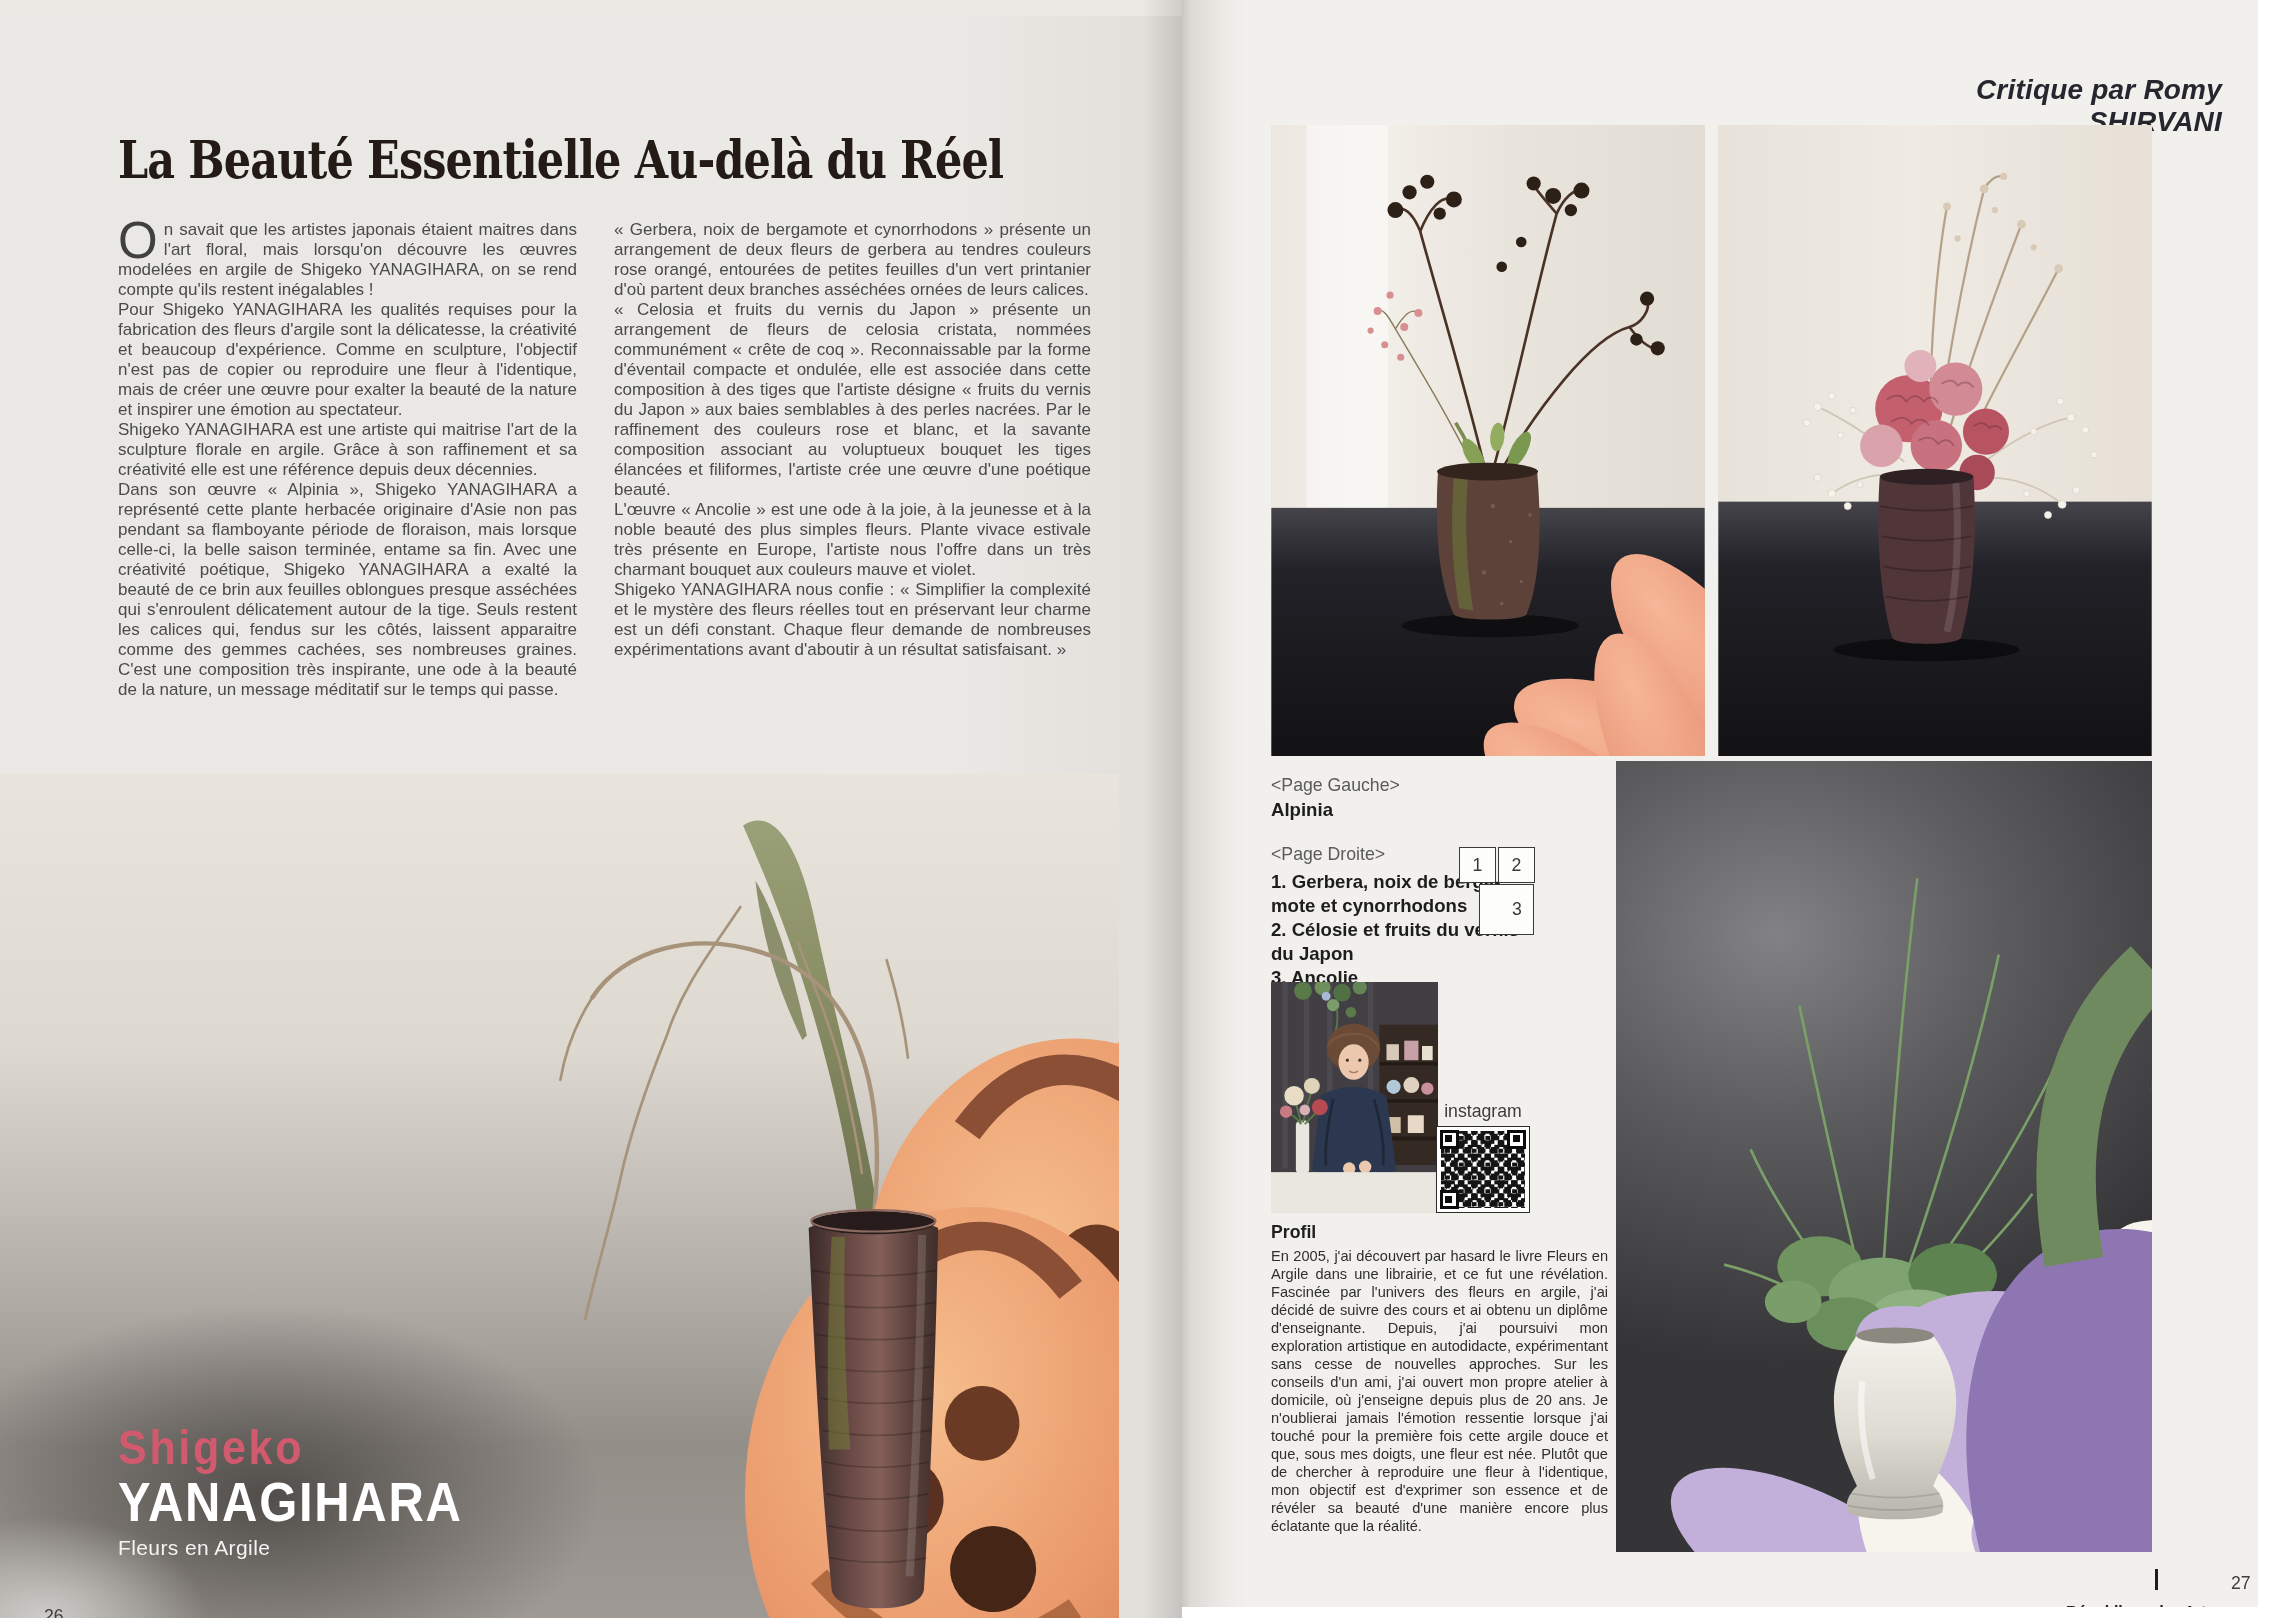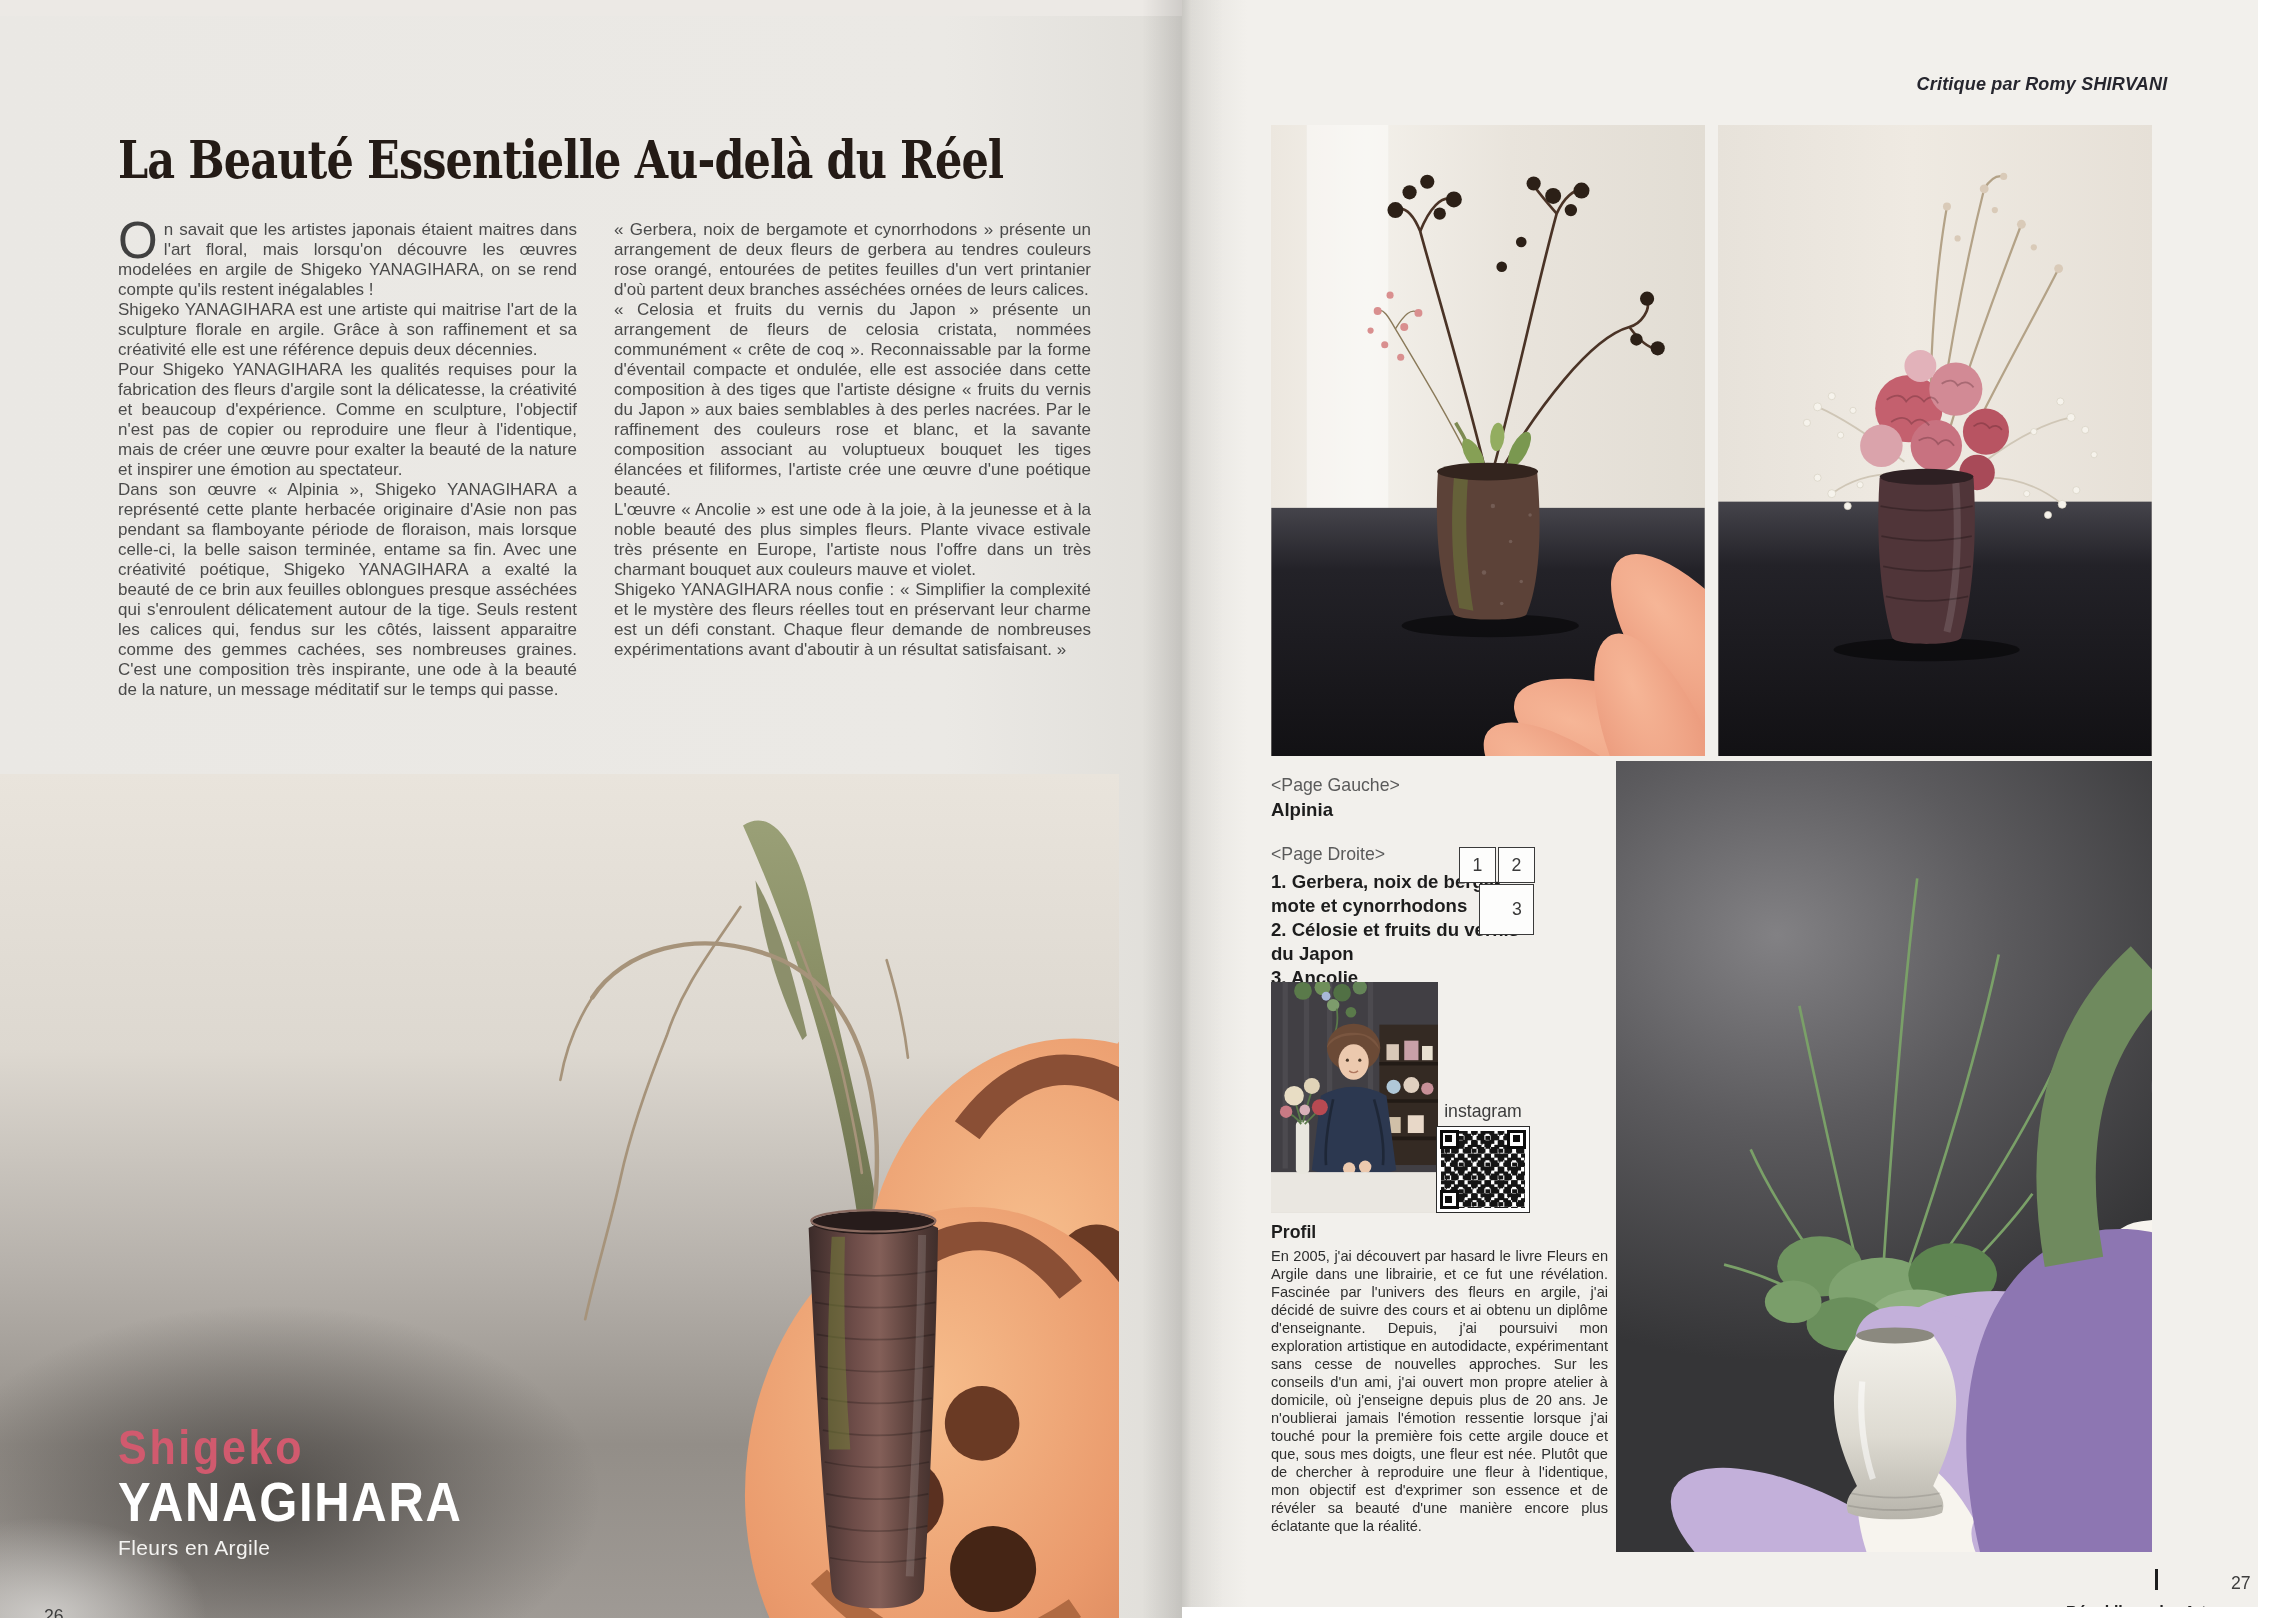--- a/index.html
+++ b/index.html
@@ -36,22 +36,22 @@
   .artist-block{position:absolute;left:118px;top:1408px;line-height:1;}
   .artist-first{font-size:43px;font-weight:700;letter-spacing:2.7px;color:#d15a6e;
                 transform:scale(1.0,1.12);transform-origin:left top;}
   .artist-last{font-size:51px;font-weight:700;letter-spacing:1.8px;color:#ffffff;margin-top:7px;
                transform:scale(0.96,1.1);transform-origin:left top;}
   .artist-sub{font-size:21px;font-weight:400;color:#f4f3f1;margin-top:12.4px;letter-spacing:0.4px;}
   .pagenum{position:absolute;font-size:17.7px;color:#3e3e3e;}
   .pagenum-left{left:44px;top:1590px;}
 
   
-  .credit{position:absolute;left:1862px;top:74px;width:360px;text-align:center;
-          font-size:18px;font-weight:700;font-style:italic;color:#26262e;letter-spacing:0.2px;}
+  .credit{position:absolute;left:1862px;top:74px;width:360px;text-align:right;
+          font-size:28px;font-weight:700;font-style:italic;color:#26262e;letter-spacing:0.2px;}
   .photo{position:absolute;margin:0;overflow:hidden;}
   .photo-gerbera{left:1271px;top:125px;width:434px;height:631px;
     background:linear-gradient(90deg,#ece7df 0%,#f3f0ea 22%,#e9e4dc 55%,#e2ddd4 100%);}
   .photo-celosia{left:1718px;top:125px;width:434px;height:631px;
     background:linear-gradient(90deg,#e7e2da 0%,#efeae2 45%,#e6e0d7 100%);}
   .photo-ancolie{left:1616px;top:761px;width:536px;height:791px;
     background:radial-gradient(ellipse 497px 426px at 30% 22%,#828184 0%,#5c5b5e 45%,#353537 100%);}
   .photo-portrait{left:1271px;top:982px;width:167px;height:231px;background:#434147;}
 
   .captions{position:absolute;left:1271px;top:777px;line-height:1;}
@@ -95,22 +95,22 @@
 
 <div class="spread">
 
   <section class="page-left">
 
     <h1 class="article-title">La Beauté Essentielle Au-delà du Réel</h1>
 
     <div class="cols">
       <div class="col col-1">
         <p><span class="dropcap">O</span><span>n savait que les artistes japonais étaient maitres dans l'art floral, mais lorsqu'on découvre les œuvres modelées en argile de Shigeko YANAGIHARA, on se rend compte qu'ils restent inégalables !</span></p>
+        <p>Pour Shigeko YANAGIHARA les qualités requises pour la fabrication des fleurs d'argile sont la délicatesse, la créativité et beaucoup d'expérience. Comme en sculpture, l'objectif n'est pas de copier ou reproduire une fleur à l'identique, mais de créer une œuvre pour exalter la beauté de la nature et inspirer une émotion au spectateur.</p>
         <p>Shigeko YANAGIHARA est une artiste qui maitrise l'art de la sculpture florale en argile. Grâce à son raffinement et sa créativité elle est une référence depuis deux décennies.</p>
-        <p>Pour Shigeko YANAGIHARA les qualités requises pour la fabrication des fleurs d'argile sont la délicatesse, la créativité et beaucoup d'expérience. Comme en sculpture, l'objectif n'est pas de copier ou reproduire une fleur à l'identique, mais de créer une œuvre pour exalter la beauté de la nature et inspirer une émotion au spectateur.</p>
         <p>Dans son œuvre « Alpinia », Shigeko YANAGIHARA a représenté cette plante herbacée originaire d'Asie non pas pendant sa flamboyante période de floraison, mais lorsque celle-ci, la belle saison terminée, entame sa fin. Avec une créativité poétique, Shigeko YANAGIHARA a exalté la beauté de ce brin aux feuilles oblongues presque asséchées qui s'enroulent délicatement autour de la tige. Seuls restent les calices qui, fendus sur les côtés, laissent apparaitre comme des gemmes cachées, ses nombreuses graines. C'est une composition très inspirante, une ode à la beauté de la nature, un message méditatif sur le temps qui passe.</p>
       </div>
       <div class="col col-2">
         <p>« Gerbera, noix de bergamote et cynorrhodons » présente un arrangement de deux fleurs de gerbera au tendres couleurs rose orangé, entourées de petites feuilles d'un vert printanier d'où partent deux branches asséchées ornées de leurs calices.</p>
         <p>« Celosia et fruits du vernis du Japon » présente un arrangement de fleurs de celosia cristata, nommées communément « crête de coq ». Reconnaissable par la forme d'éventail compacte et ondulée, elle est associée dans cette composition à des tiges que l'artiste désigne « fruits du vernis du Japon » aux baies semblables à des perles nacrées. Par le raffinement des couleurs rose et blanc, et la savante composition associant au voluptueux bouquet les tiges élancées et filiformes, l'artiste crée une œuvre d'une poétique beauté.</p>
         <p>L'œuvre « Ancolie » est une ode à la joie, à la jeunesse et à la noble beauté des plus simples fleurs. Plante vivace estivale très présente en Europe, l'artiste nous l'offre dans un très charmant bouquet aux couleurs mauve et violet.</p>
         <p>Shigeko YANAGIHARA nous confie : « Simplifier la complexité et le mystère des fleurs réelles tout en préservant leur charme est un défi constant. Chaque fleur demande de nombreuses expérimentations avant d'aboutir à un résultat satisfaisant. »</p>
       </div>
     </div>
 

